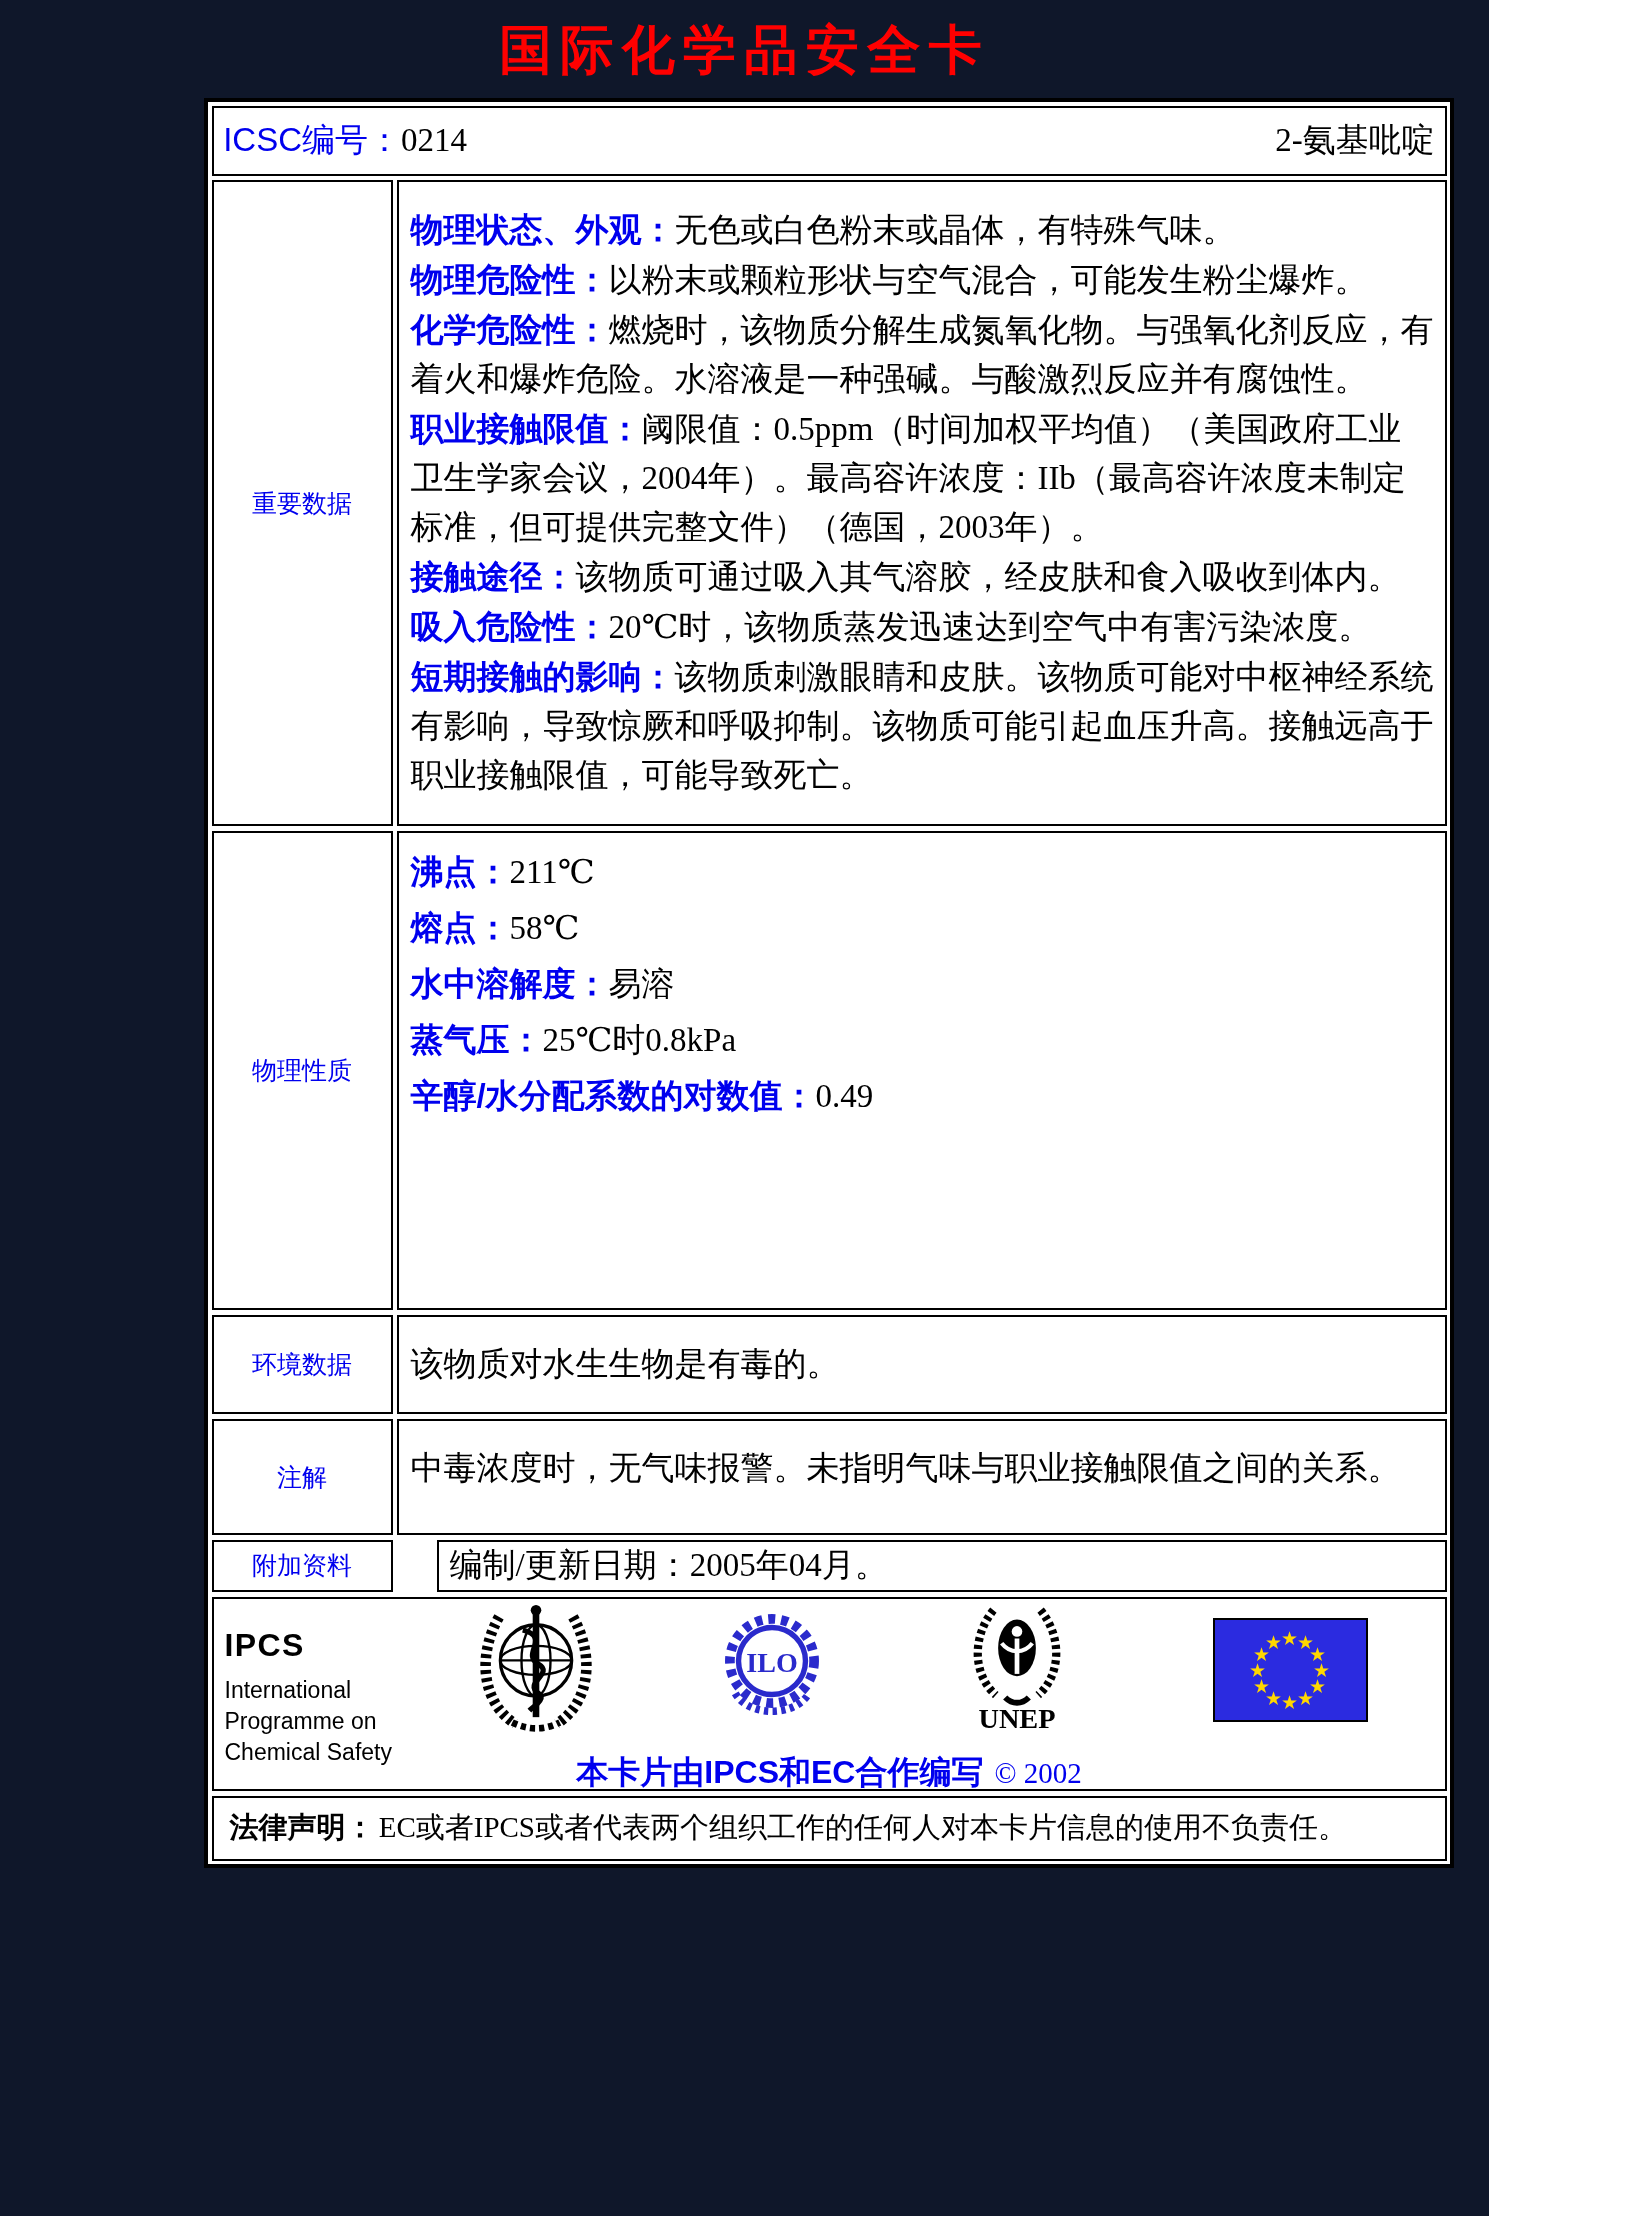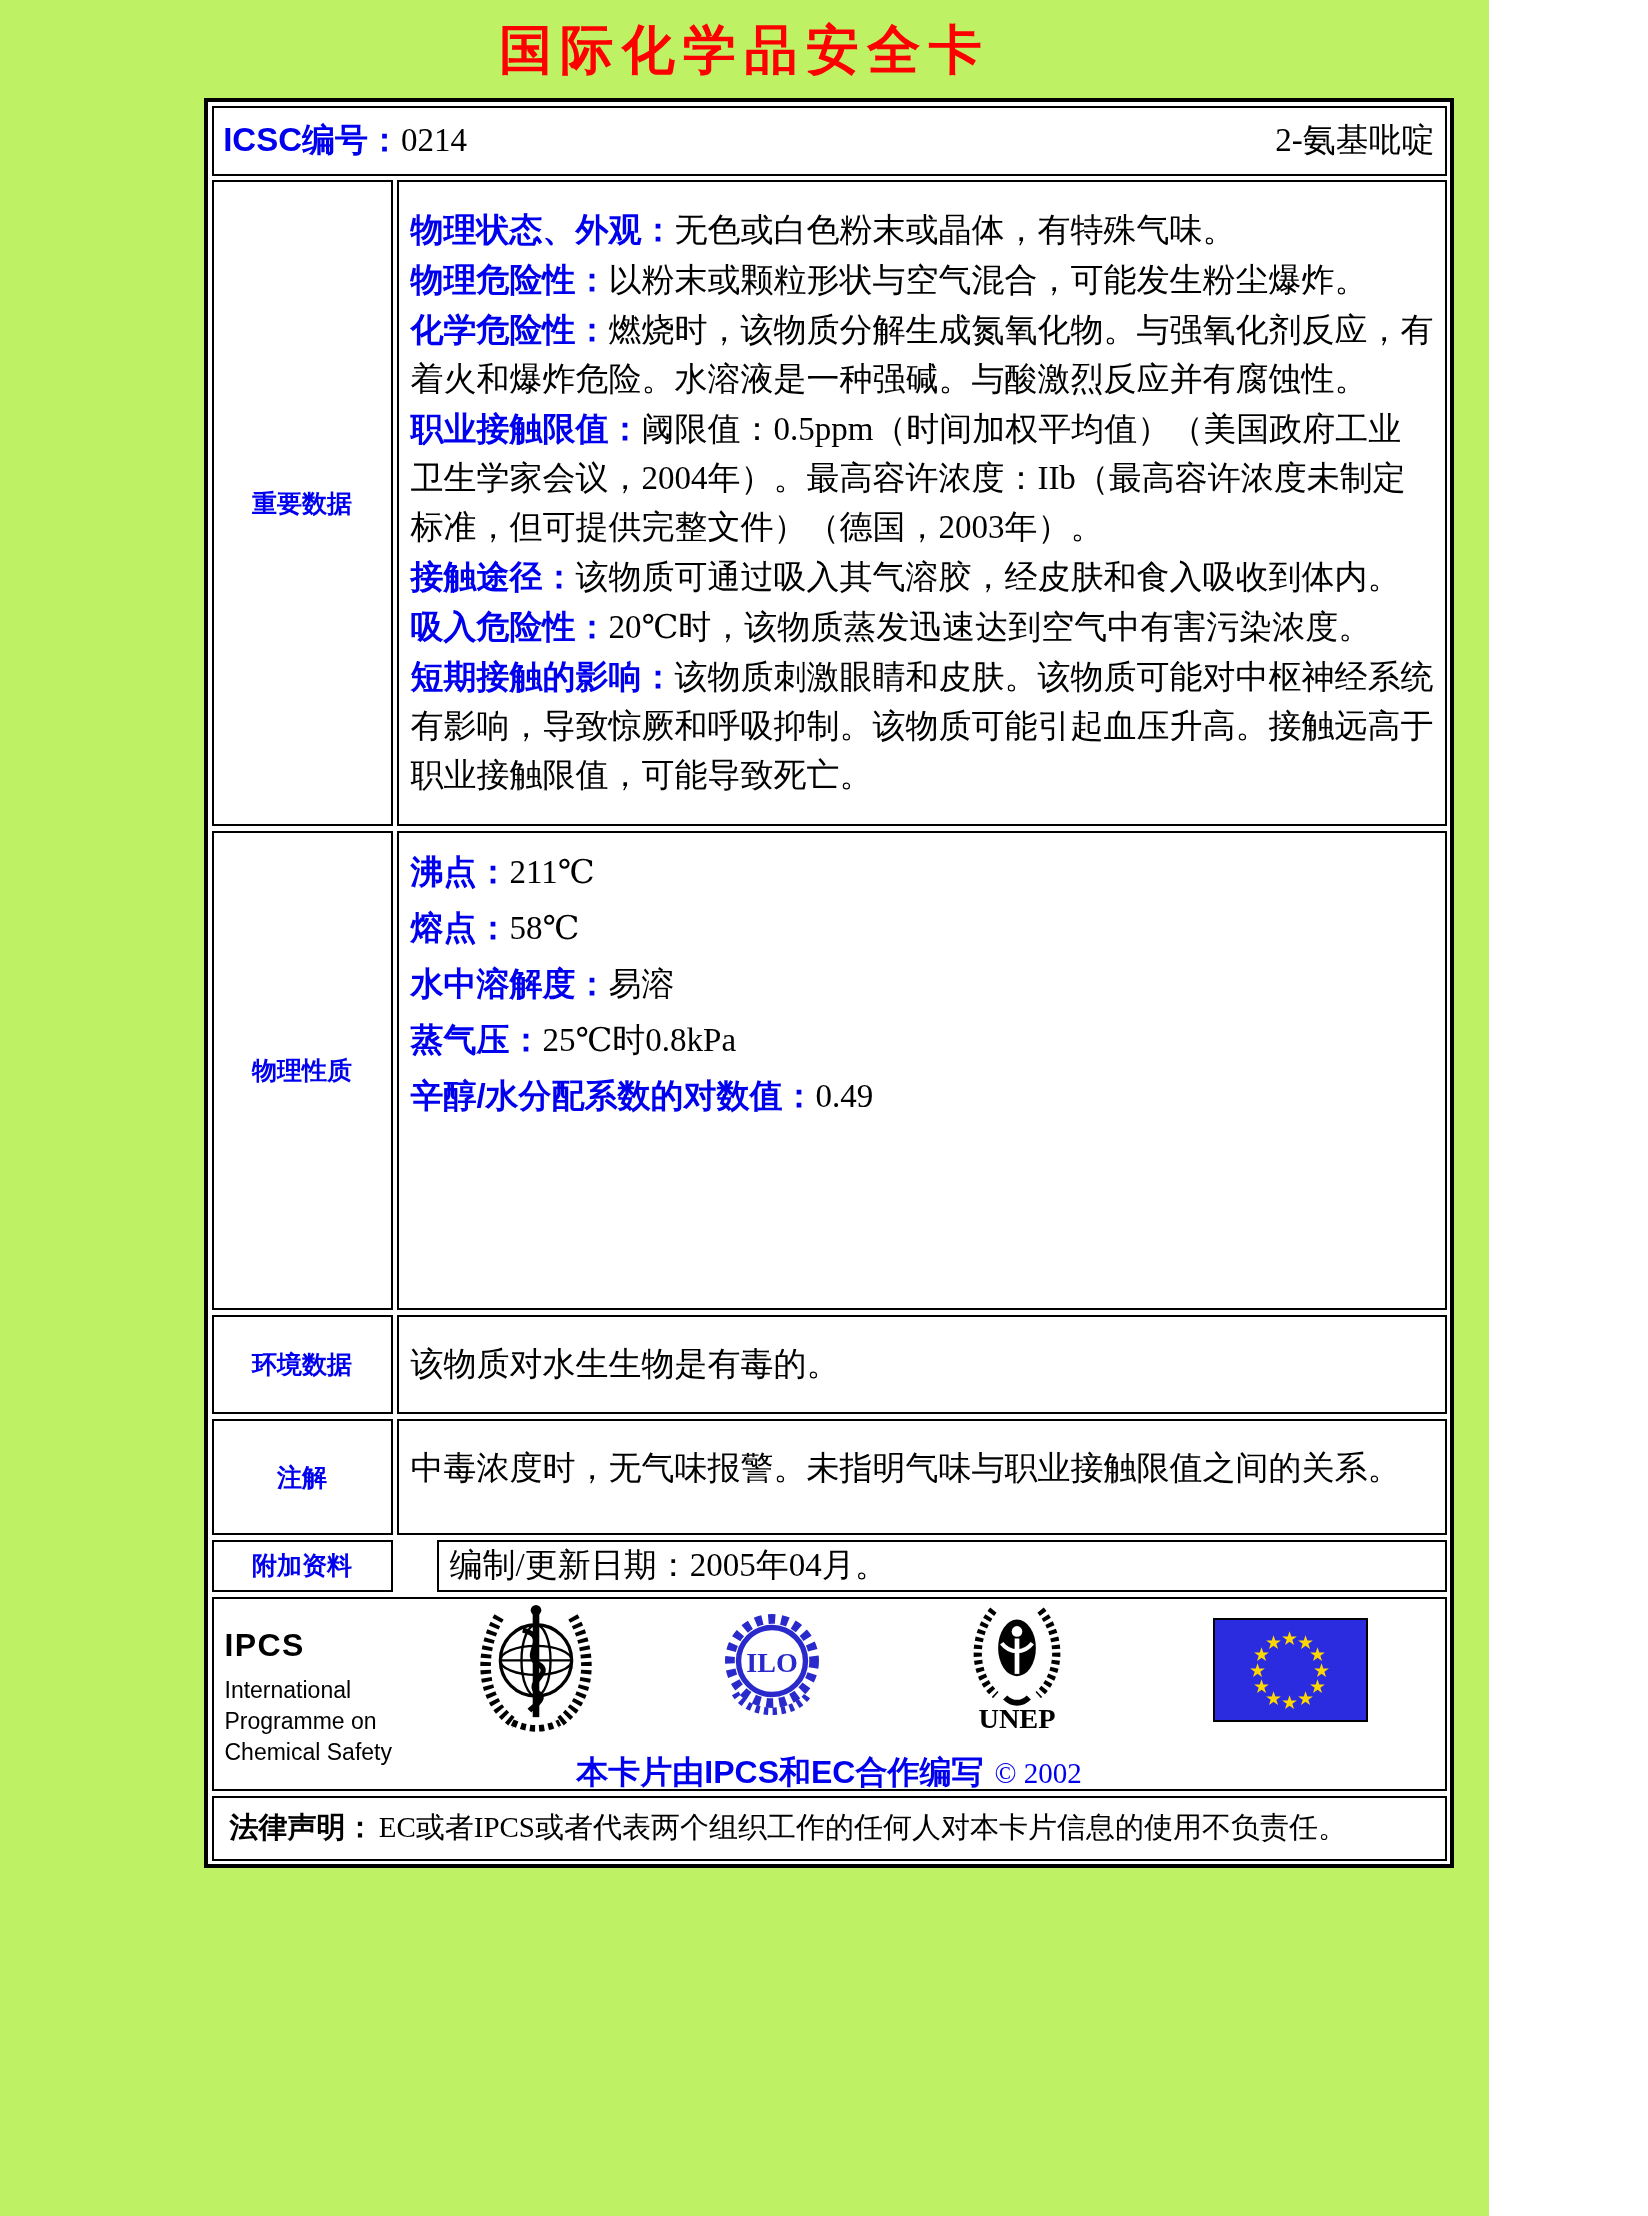--- a/index.html
+++ b/index.html
@@ -1,17 +1,17 @@
 <!DOCTYPE html>
 <html style="font-size:11px"><head>
 <meta charset="utf-8">
 <style>
   html,body { margin:0; padding:0; background:#ffffff; }
   .page {
-    position:relative; width:1489px; height:2216px; background:#bef264;
+    position:relative; width:1489px; height:2216px; background:#0f172a;
     font-family:"Liberation Serif","DejaVu Serif",serif; color:#000;
     overflow:hidden;
   }
   .doc-title {
     position:absolute; top:21px; left:0; width:100%;
     text-align:center; color:#FF0000; font-weight:bold;
     font-size:53px; letter-spacing:8.4px; line-height:1.1;
     font-family:"Liberation Serif","DejaVu Serif",serif;
   }
   .card {
@@ -20,21 +20,21 @@
     display:flex; flex-direction:column; gap:4.9px; background:#fff;
   }
   .row { display:flex; gap:4.9px; }
   .cell { border:2.1px solid #000; box-sizing:border-box; background:#fff; }
 
   .hdr-cell {
     flex:1; display:flex; justify-content:space-between; align-items:center;
     padding:0 9.7px; font-size:33px; min-height:70px;
   }
   .blue {
-    color:#0000EE; font-weight:bold;
+    color:#0000EE; font-weight:normal;
     font-family:"Liberation Sans","DejaVu Sans",sans-serif;
   }
   .label-cell {
     width:181px; flex:none; display:flex; align-items:center; justify-content:center;
     font-size:25px; text-align:center;
   }
   .content-cell { flex:1; padding:23px 11px; font-size:33px; }
 
   .row-imp  { min-height:646px; }
   .row-phys { min-height:479px; }

